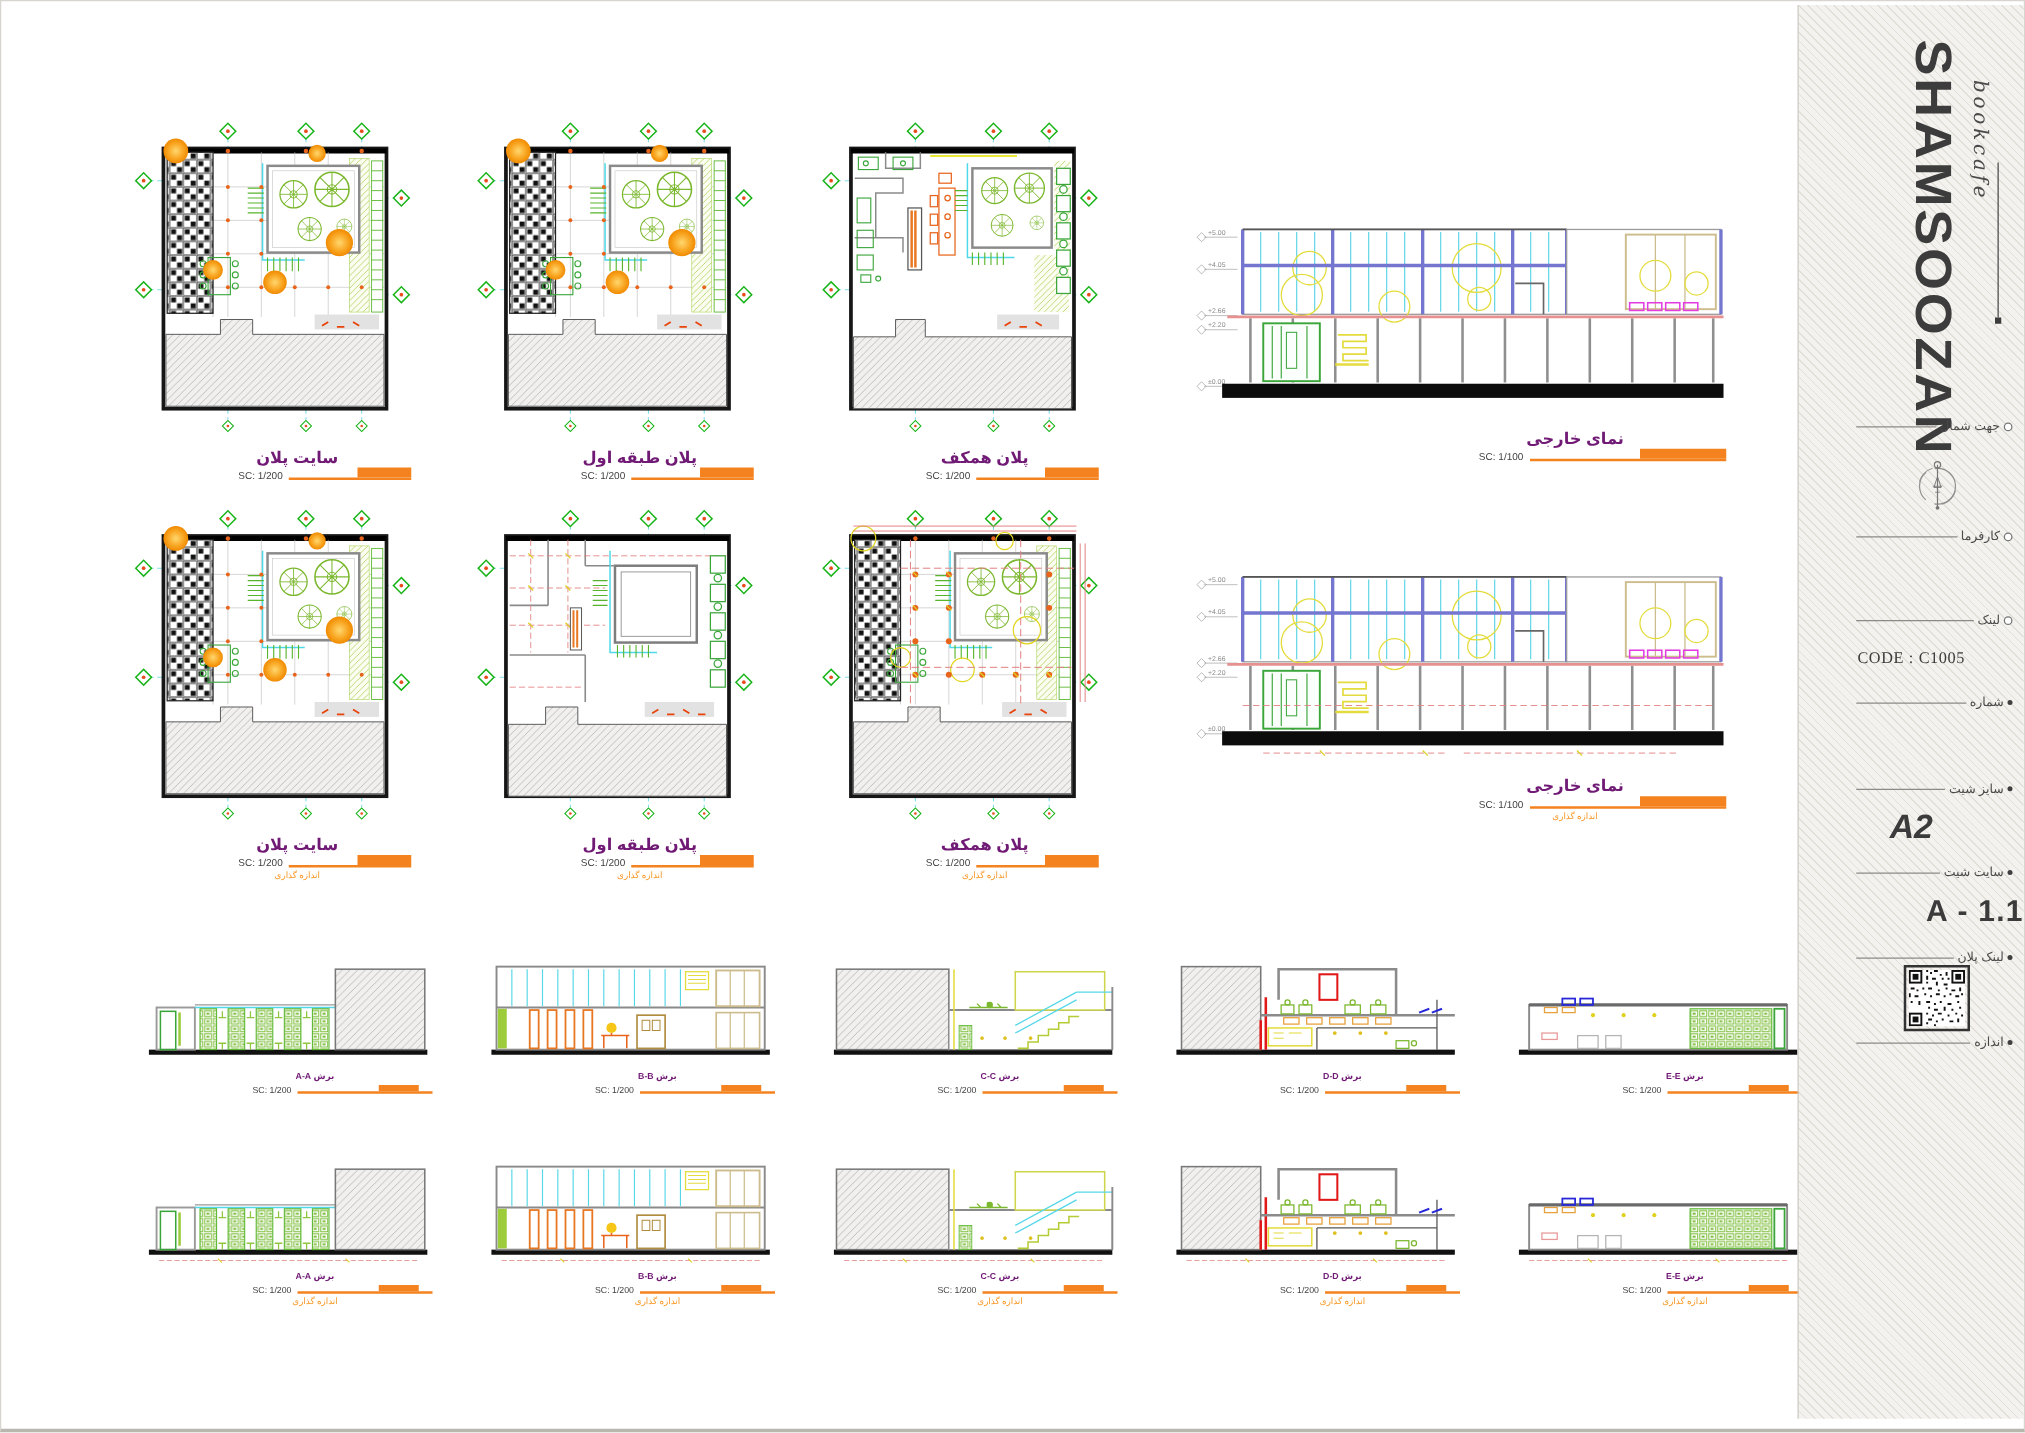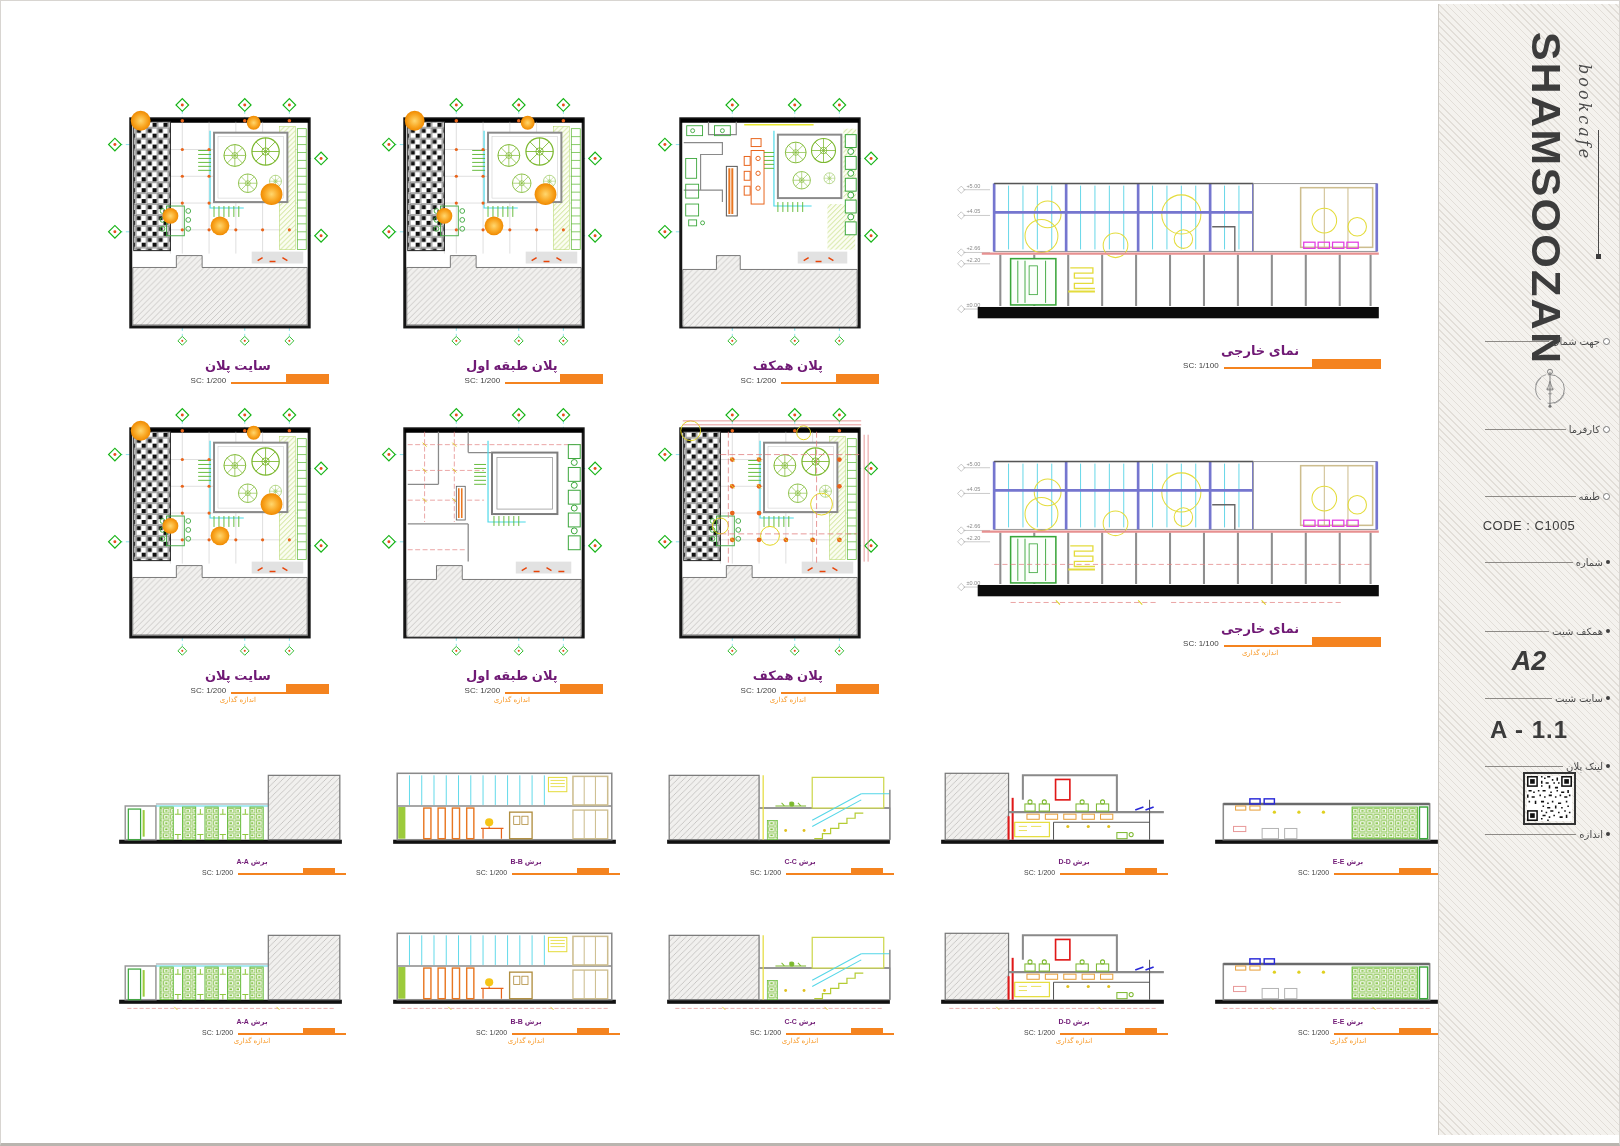--- a/index.html
+++ b/index.html
@@ -30,23 +30,23 @@
   .brand-script{position:absolute;top:60px;left:136px;writing-mode:vertical-rl;
          font-family:"DejaVu Serif",serif;font-style:italic;font-size:16px;color:#4a4a4a;letter-spacing:3px;}
   .brand-rule{position:absolute;left:159px;top:126px;width:1px;height:124px;background:#4a4a4a;}
   .brand-rule i{position:absolute;bottom:-5px;left:-2px;width:5px;height:5px;background:#3c3c3c;}
   .sb-row{position:absolute;left:46px;right:9px;display:flex;align-items:center;gap:3px;height:12px;}
   .sb-line{flex:1;height:0;border-top:1px solid #8d8a86;}
   .sb-label{font-size:10px;color:#4a4a4a;white-space:nowrap;}
   .sb-ring{width:5px;height:5px;border:1px solid #777;border-radius:50%;background:#fff;flex:0 0 auto;}
   .sb-dot{width:4px;height:4px;background:#3f3f3f;border-radius:50%;flex:0 0 auto;}
   .sb-value{position:absolute;left:0;right:0;text-align:center;color:#3b3b3b;}
-  .sb-code{font-size:13px;letter-spacing:0.5px;}
+  .sb-code{font-size:13px;letter-spacing:0.5px;font-family:Liberation Serif, serif;}
   .sb-big{font-size:27px;font-weight:bold;font-style:italic;}
-  .sb-big2{font-size:24px;font-weight:bold;letter-spacing:1px;}
+  .sb-big2{font-size:24px;font-weight:bold;letter-spacing:1px;text-align:right;}
   .compass{position:absolute;left:88px;top:362px;width:46px;height:46px;}
   .qr{position:absolute;left:88px;top:772px;width:45px;height:45px;background:#fff;outline:2px solid #333;outline-offset:2px;}
 </style>
 </head>
 <body>
 
 <div class="sheet">
 
 <svg width="0" height="0" style="position:absolute" aria-hidden="true">
 <defs>
@@ -810,34 +810,34 @@
   </svg>
 
   <div class="sb-row" style="top:419px">
     <span class="sb-line"></span>
     <span class="sb-label" dir="rtl">کارفرما</span>
     <span class="sb-ring"></span>
   </div>
 
   <div class="sb-row" style="top:486px">
     <span class="sb-line"></span>
-    <span class="sb-label" dir="rtl">طبقه</span>
+    <span class="sb-label" dir="rtl">لینک</span>
     <span class="sb-ring"></span>
   </div>
   <div class="sb-value sb-code" style="top:514px">CODE : C1005</div>
 
   <div class="sb-row" style="top:552px">
     <span class="sb-line"></span>
     <span class="sb-label" dir="rtl">شماره</span>
     <span class="sb-dot"></span>
   </div>
 
   <div class="sb-row" style="top:621px">
     <span class="sb-line"></span>
-    <span class="sb-label" dir="rtl">همکف شیت</span>
+    <span class="sb-label" dir="rtl">سایز شیت</span>
     <span class="sb-dot"></span>
   </div>
   <div class="sb-value sb-big" style="top:642px">A2</div>
 
   <div class="sb-row" style="top:688px">
     <span class="sb-line"></span>
     <span class="sb-label" dir="rtl">سایت شیت</span>
     <span class="sb-dot"></span>
   </div>
   <div class="sb-value sb-big2" style="top:712px">A - 1.1</div>

